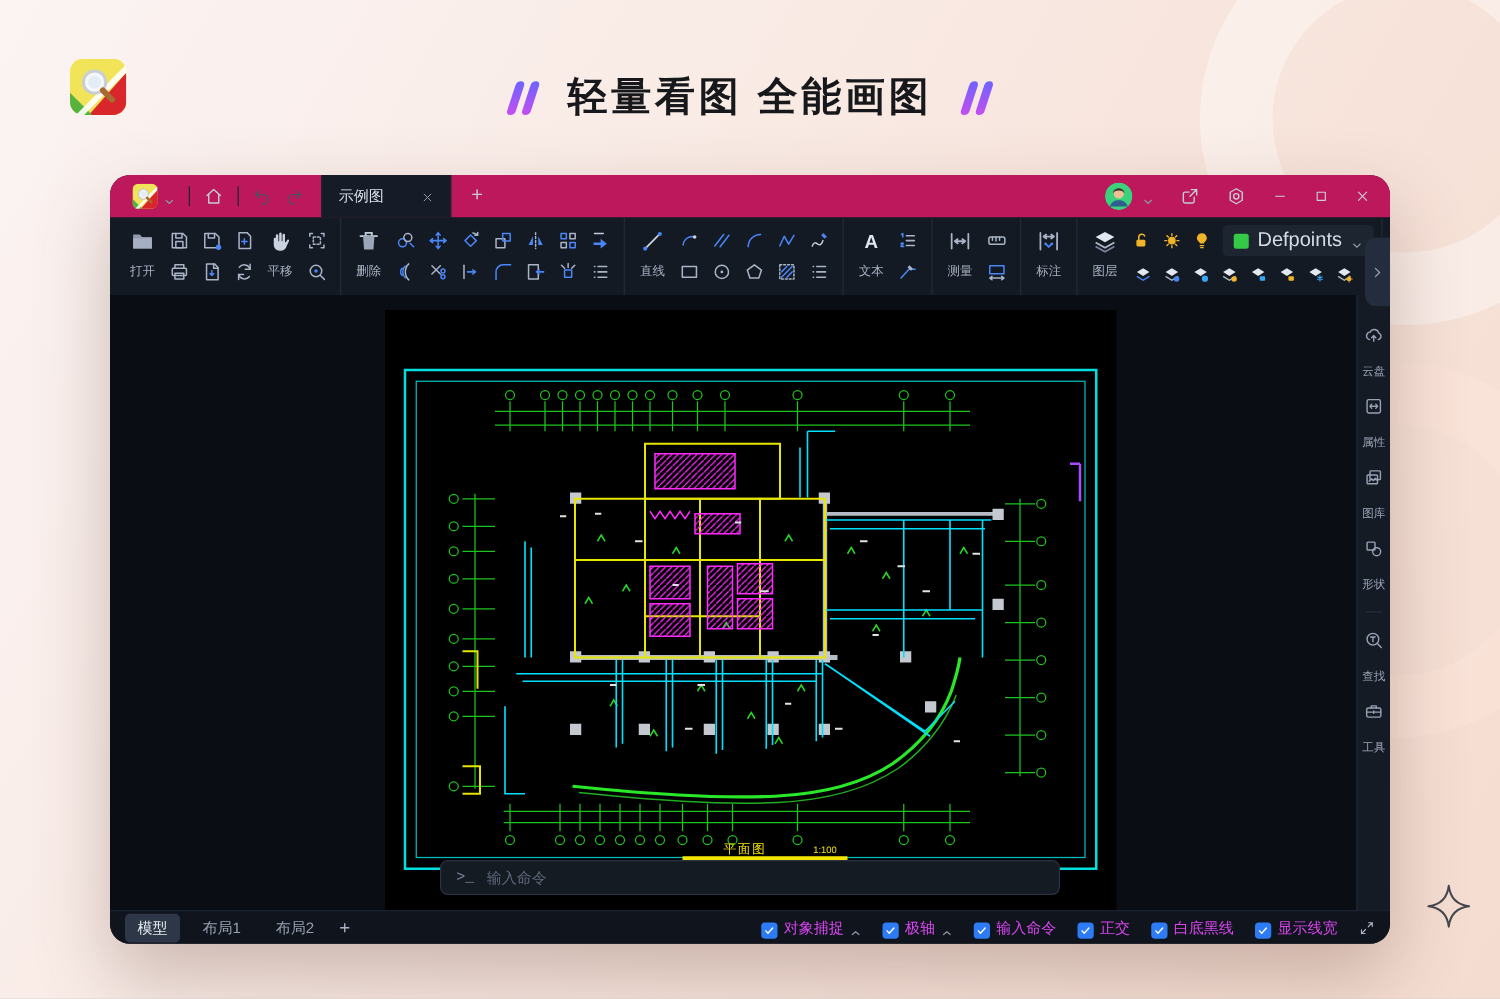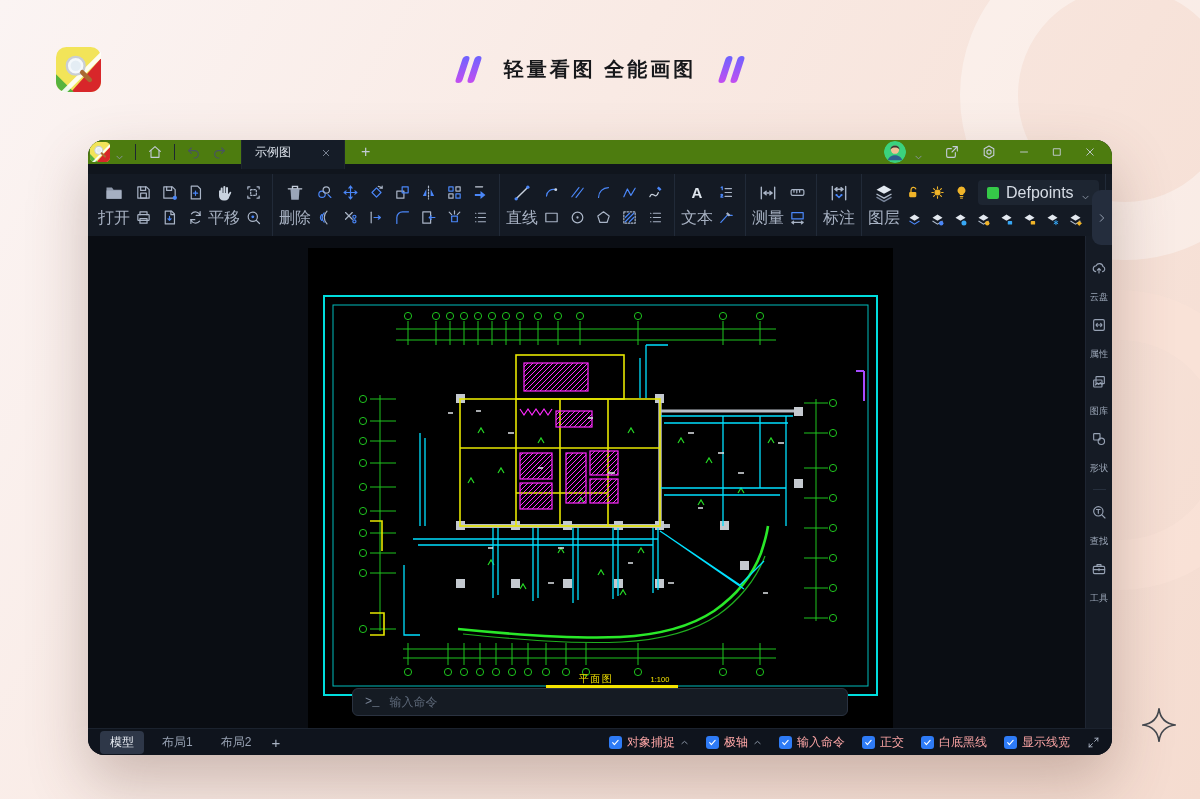--- a/index.html
+++ b/index.html
@@ -8,28 +8,28 @@
        background:linear-gradient(120deg,#fbf4f3 0%,#f9eae4 40%,#f5dcd0 100%)}
   .ring{position:absolute;border-radius:50%;pointer-events:none}
   .ring1{width:330px;height:330px;right:-90px;top:-70px;border:58px solid rgba(255,255,255,.38)}
   .ring2{width:300px;height:300px;right:-70px;top:290px;border:50px solid rgba(252,228,216,.55)}
 
   
   .hero-logo{position:absolute;left:56px;top:47px;width:45px;height:45px}
   .hero-row{position:absolute;top:56px;left:0;width:100%;display:flex;justify-content:center;align-items:center;gap:26px}
   .slgroup{display:flex;gap:5px;transform:skewX(-18deg)}
   .sl{width:7px;height:27px;border-radius:3.5px;background:linear-gradient(180deg,#6d63ff,#c44df0)}
-  .hero-title{font-size:20px;font-weight:bold;color:#17181b;letter-spacing:3px}
+  .hero-title{font-size:32px;font-weight:bold;color:#17181b;letter-spacing:3px}
 
   
   .win{position:absolute;left:88px;top:140px;width:1024px;height:615px;background:#10151d;
        border-radius:16px;box-shadow:0 26px 60px rgba(96,62,52,.30);overflow:hidden}
 
   
-  .tbar{position:absolute;top:0;left:0;right:0;height:24px;background:#4d7c0f;display:flex;align-items:center;padding-left:2px}
+  .tbar{position:absolute;top:0;left:0;right:0;height:34px;background:#be185d;display:flex;align-items:center;padding-left:18px}
   .tb-logo{width:20px;height:20px}
   .chev{width:9px;height:9px;color:#8b95a5}
   .tb-div{width:1px;height:16px;background:#1e2632;margin:0 11px}
   .tico{width:16px;height:16px;color:#c3cbd7;display:inline-flex}
   .tico.dim{color:#495363}
   .tb-tab{height:34px;display:flex;align-items:center;gap:30px;padding:0 13px;margin-left:14px;background:#151c27;
           border-left:1px solid #1d2530;border-right:1px solid #1d2530;font-size:12px;color:#dce2eb}
   .tabx{width:10px;height:10px;color:#9aa4b4}
   .tb-plus{margin-left:16px;color:#c3cbd7;font-size:16px;line-height:1}
   .tb-right{margin-left:auto;display:flex;align-items:center;gap:21px;padding-right:16px}
@@ -38,21 +38,21 @@
 
   
   .toolbar{position:absolute;top:34px;left:0;right:0;height:62px;background:#141a24;display:flex;align-items:stretch;padding-left:4px;overflow:hidden}
   .tgroup{display:flex;align-items:center;padding:0 6px;border-right:1px solid #212a38}
   .tcol{display:flex;flex-direction:column;align-items:center;justify-content:center;width:26px;gap:3px}
   .tcol.wide{width:32px}
   .tcell{height:22px;display:flex;align-items:center;justify-content:center}
   .ic{width:17px;height:17px;color:#a9b4c6;display:inline-flex}
   .ic.big{width:20px;height:20px}
   .ic svg,.tico svg,.chev svg,.wctl svg,.tabx svg{width:100%;height:100%}
-  .tlabel{font-size:16px;color:#a7b1c2;line-height:1;white-space:nowrap}
+  .tlabel{font-size:10px;color:#a7b1c2;line-height:1;white-space:nowrap}
   .layer-ctrl{display:flex;flex-direction:column;gap:3px;margin-left:6px}
   .lrow1{display:flex;align-items:center;gap:9px;height:25px}
   .lrow2{display:flex;align-items:center;gap:8px;height:22px;padding:0 1px}
   .ic.mini{width:15px;height:15px}
   .layer-select{display:flex;align-items:center;gap:7px;background:#1d2531;border-radius:4px;height:25px;padding:0 9px;font-size:16px;color:#d6dce5;min-width:112px}
   .sw-green{width:12px;height:12px;border-radius:2px;background:#35c948}
   .more-tab{position:absolute;right:0;top:50px;width:20px;height:55px;background:#242d3d;border-radius:9px 0 0 9px;
             display:flex;align-items:center;justify-content:center;color:#96a1b3;z-index:6}
   .more-tab svg{width:10px;height:10px}
 
@@ -74,21 +74,21 @@
   .rlabel{font-size:10px;color:#9aa5b6;letter-spacing:0;transform:scale(.92);white-space:nowrap}
   .rdiv{width:13px;height:1px;background:#262f3d;margin:1px 0}
 
   
   .status{position:absolute;left:0;right:0;bottom:0;height:27px;background:#0f141d;border-top:1px solid #1b222e;
           display:flex;align-items:center;padding:0 12px;font-size:12px}
   .mtab{padding:3px 10px;border-radius:4px;color:#97a1b2;margin-right:8px}
   .mtab.active{background:#2e3748;color:#e6eaf1}
   .addlay{color:#aab4c4;font-size:15px;margin-left:2px}
   .st-right{margin-left:auto;display:flex;align-items:center;gap:17px}
-  .toggle{display:flex;align-items:center;gap:5px;color:#fca5a5}
+  .toggle{display:flex;align-items:flex-end;gap:5px;color:#d946ef}
   .cb{width:13px;height:13px;border-radius:3px;background:#2e7bf6;display:inline-flex;align-items:center;justify-content:center}
   .cb svg{width:9px;height:9px;color:#fff}
   .caret{width:9px;height:9px;color:#8a94a4;display:inline-flex}
   .caret svg{width:100%;height:100%}
   .exp{width:13px;height:13px;color:#aab4c4;display:inline-flex}
   .exp svg{width:100%;height:100%}
 
   .sparkle{position:absolute;left:1136px;top:702px;width:46px;height:46px}
 </style>
 </head>

